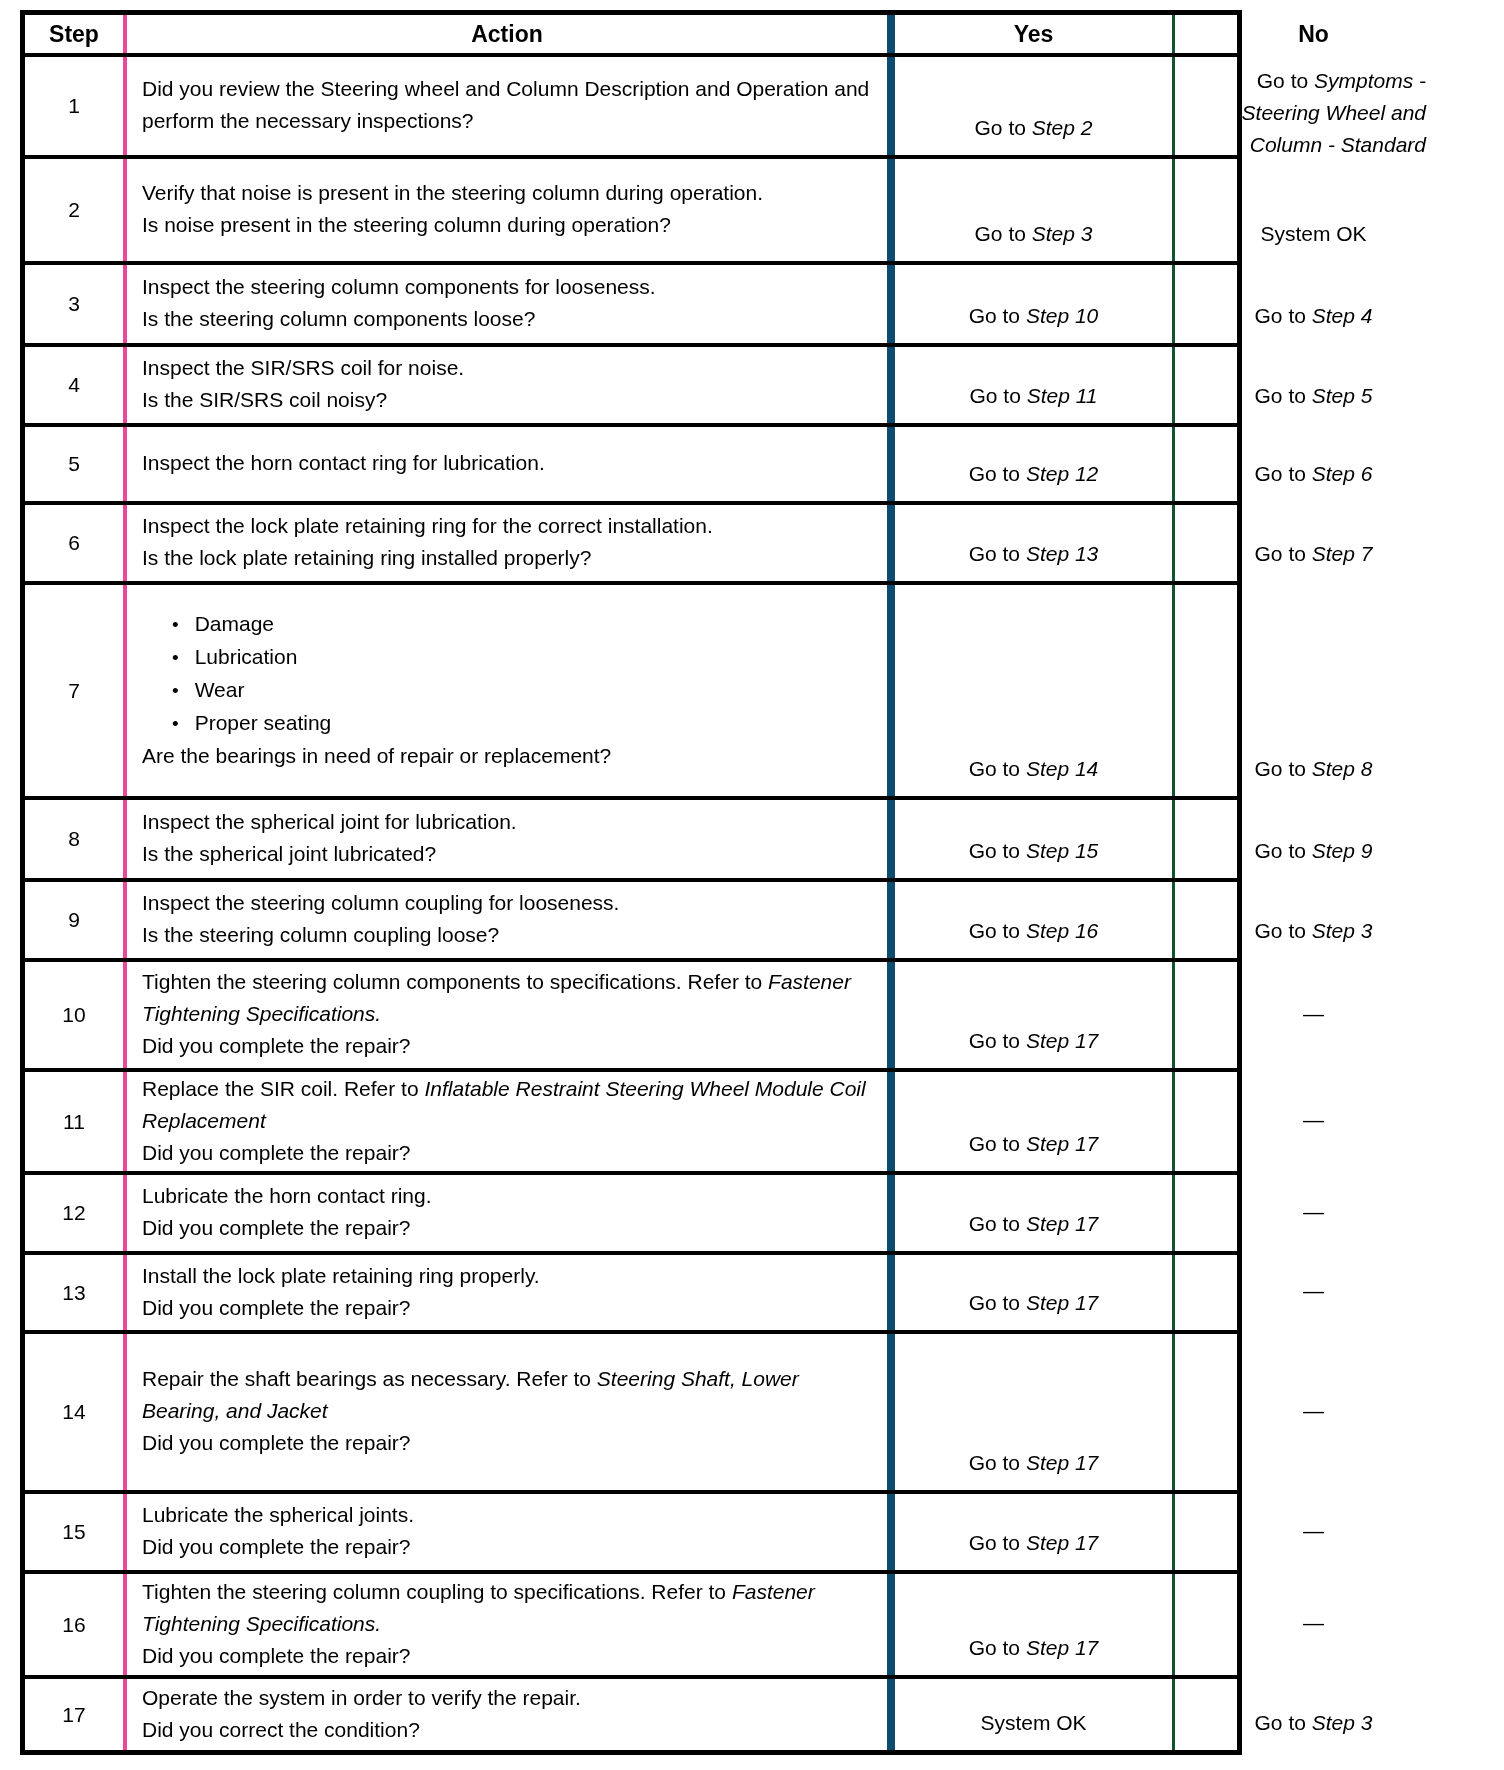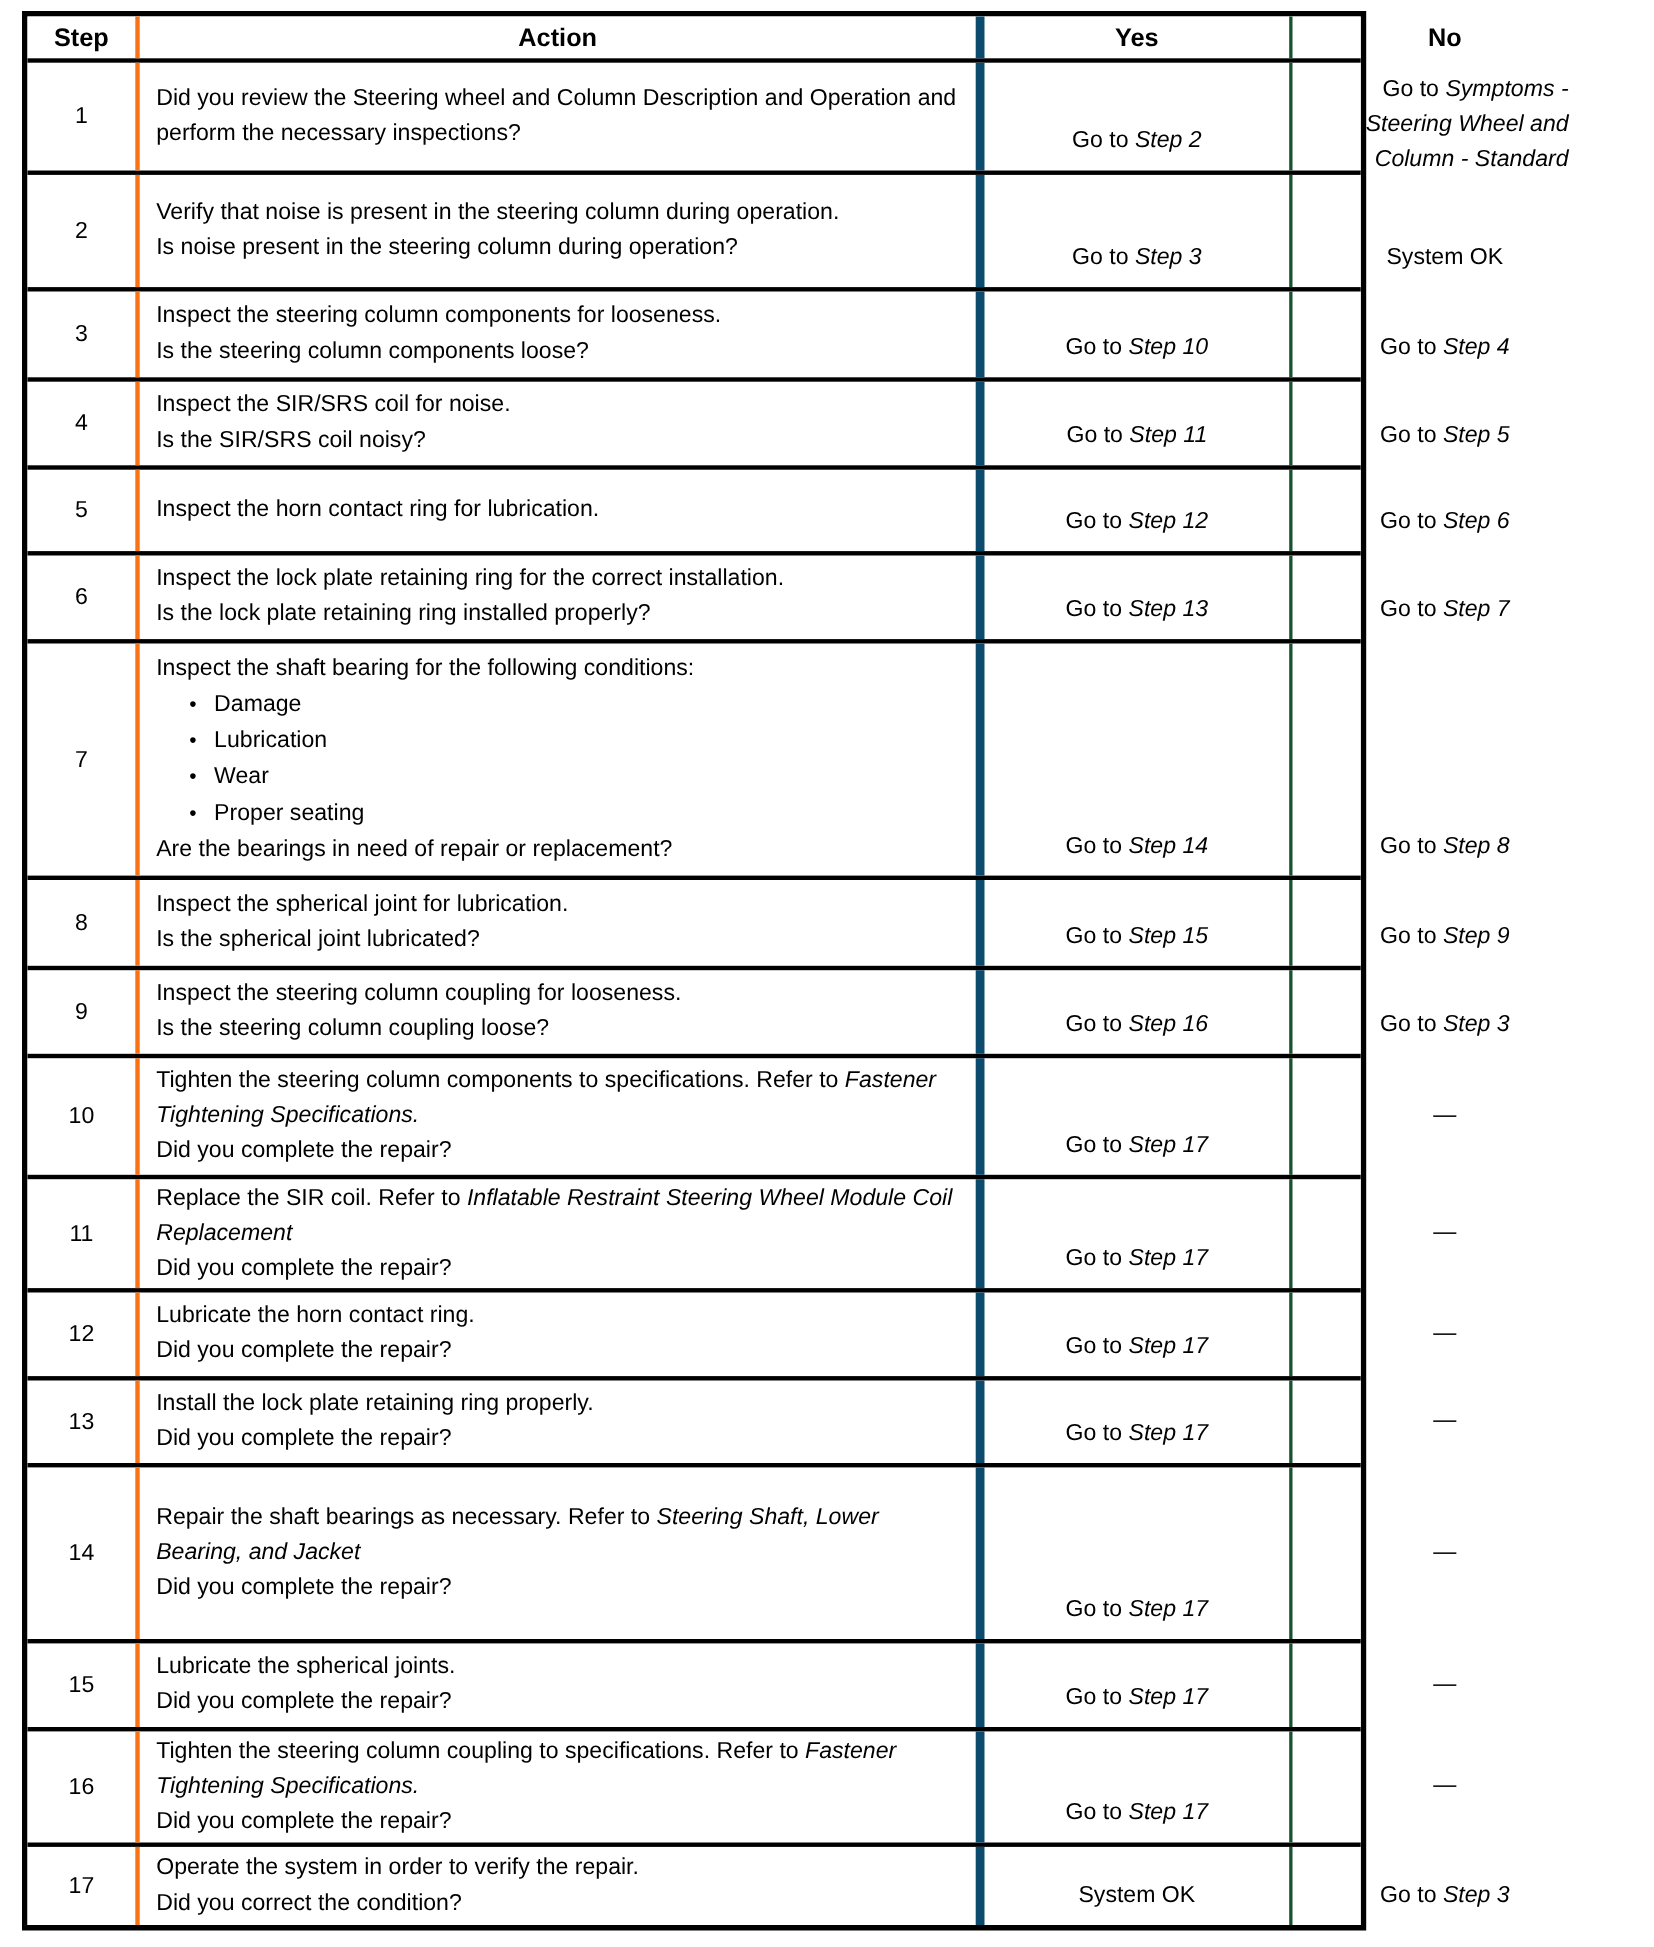--- a/index.html
+++ b/index.html
@@ -38,21 +38,21 @@
     border-top: none;
     height: 38px;
   }
   .cell {
     box-sizing: border-box;
     font-size: 21px;
     line-height: 32px;
   }
   
   .col-step   { width: 98px;  flex: 0 0 98px; }
-  .col-action { width: 764px; flex: 0 0 764px; border-left: 4px solid #f97316; }
+  .col-action { width: 764px; flex: 0 0 764px; border-left: 4px solid #ec4899; }
   .col-yes    { width: 285px; flex: 0 0 285px; border-left: 8px solid #0c4a6e; }
   .col-no     { width: 280px; flex: 0 0 280px; border-left: 3px solid #14532d; }
 
   
   .header-cell {
     display: flex;
     align-items: center;
     justify-content: center;
     font-weight: bold;
     font-size: 23px;
@@ -179,21 +179,20 @@
           <div class="cell col-yes answer-cell align-bottom">
             <div><span>Go to </span><span class="it">Step 13</span></div>
           </div>
           <div class="cell col-no answer-cell align-bottom">
             <div><span>Go to </span><span class="it">Step 7</span></div>
           </div>
         </div>
         <div class="row" style="height: 215px;">
           <div class="cell col-step step-cell">7</div>
           <div class="cell col-action action-cell">
-            <div class="para"><span>Inspect the shaft bearing for the following conditions:</span></div>
             <div class="para bullet"><span class="dot">•</span><span>Damage</span></div>
             <div class="para bullet"><span class="dot">•</span><span>Lubrication</span></div>
             <div class="para bullet"><span class="dot">•</span><span>Wear</span></div>
             <div class="para bullet"><span class="dot">•</span><span>Proper seating</span></div>
             <div class="para"><span>Are the bearings in need of repair or replacement?</span></div>
           </div>
           <div class="cell col-yes answer-cell align-bottom">
             <div><span>Go to </span><span class="it">Step 14</span></div>
           </div>
           <div class="cell col-no answer-cell align-bottom">

